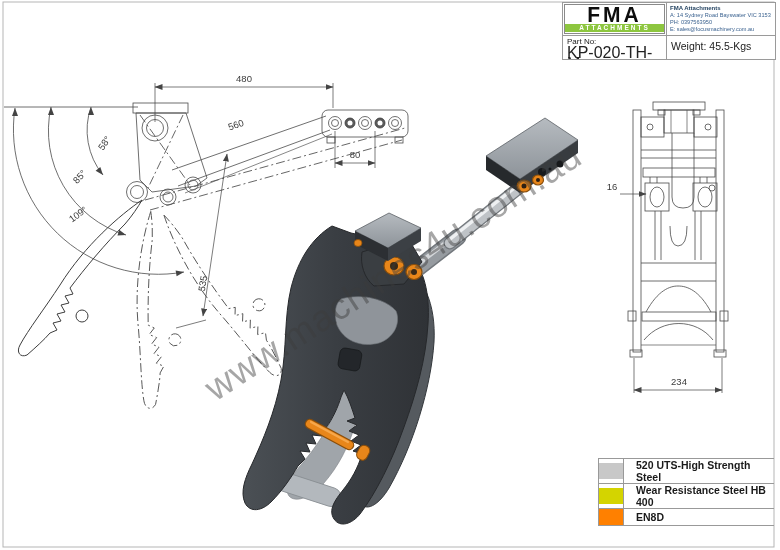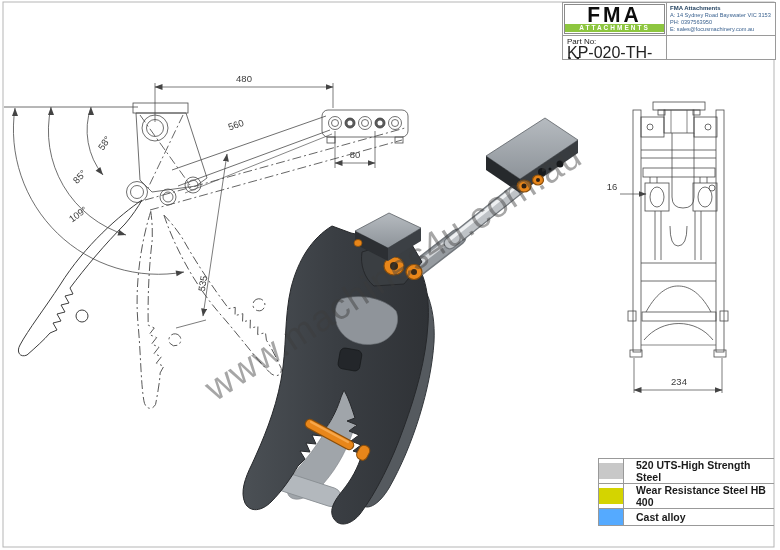--- a/index.html
+++ b/index.html
@@ -250,41 +250,42 @@
     <div class="cell contact">
       <div class="c1">FMA Attachments</div>
       <div class="c2">A: 14 Sydney Road Bayswater VIC 3153</div>
       <div class="c2">PH: 0397563950</div>
       <div class="c2">E: sales@focusmachinery.com.au</div>
     </div>
     <div class="cell partno">
       <div class="lbl">Part No:</div>
       <div class="val">KP-020-TH-M</div>
     </div>
+    <div class="cell weight">Weight: 45.5-Kgs</div>
   </div>
 
   
   <div id="legend">
     <table>
       <tbody>
           <tr>
         <td class="sw">
               <div class="swi" style="background: rgb(200, 200, 200);"></div>
             </td>
         <td class="lab">520 UTS-High Strength Steel</td>
       </tr>
       <tr>
         <td class="sw">
               <div class="swi" style="background: rgb(212, 212, 0);"></div>
             </td>
         <td class="lab">Wear Resistance Steel HB 400</td>
       </tr>
       <tr>
         <td class="sw">
-              <div class="swi" style="background: rgb(85, 170, 255);"></div>
+              <div class="swi" style="background: rgb(255, 128, 0);"></div>
             </td>
-        <td class="lab">Cast alloy</td>
+        <td class="lab">EN8D</td>
       </tr>
     </tbody>
       </table>
   </div>
 
 </div>
 
 </body></html>

